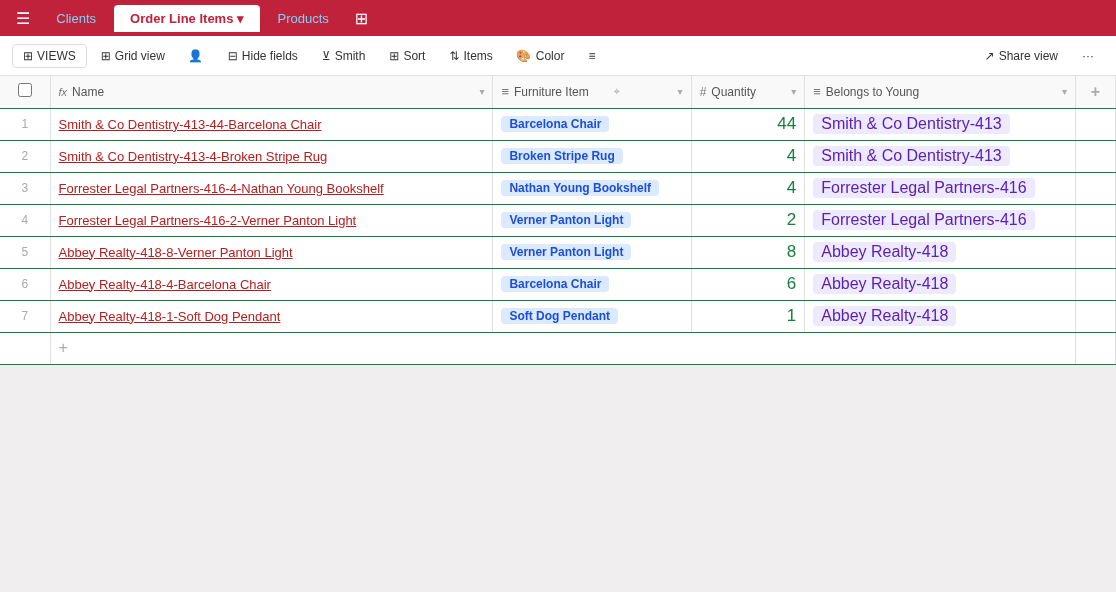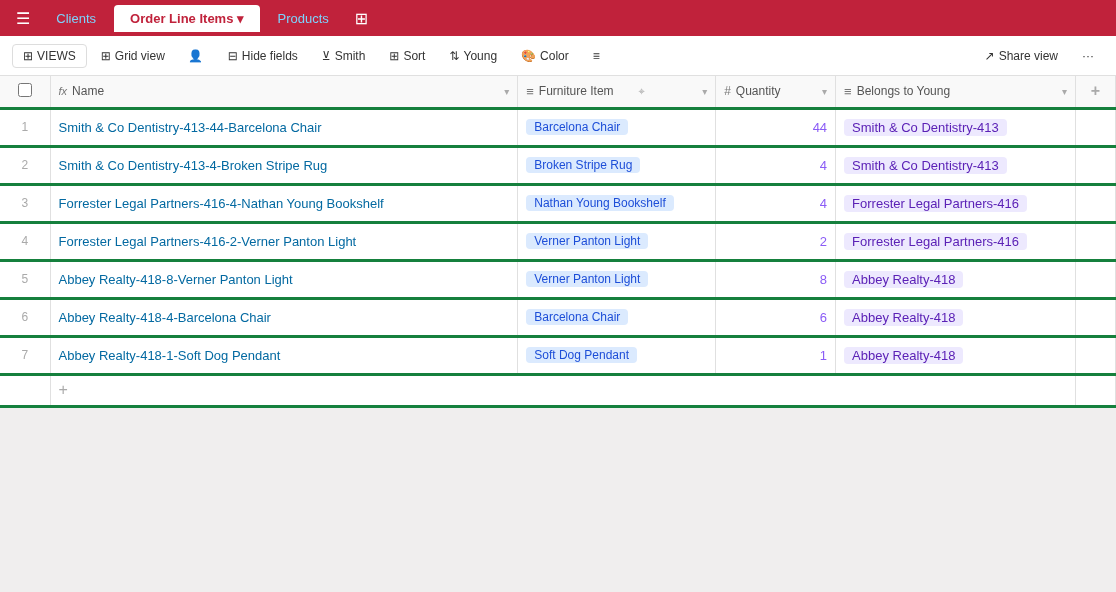--- a/index.html
+++ b/index.html
@@ -81,21 +81,21 @@
       background: white;
       overflow: auto;
     }
     .grid-table {
       border-collapse: collapse;
       width: 100%;
       min-width: 860px;
     }
     .grid-table th, .grid-table td {
       border-right: 1px solid #e0e0e0;
-      border-bottom: 3px solid #15803d;
+      border-bottom: 1px solid #15803d;
     }
     
     .grid-table thead tr {
       background: #f9f9f9;
       height: 32px;
     }
     .th-checkbox {
       width: 50px;
       min-width: 50px;
       text-align: center;
@@ -151,32 +151,34 @@
       background: white;
     }
 
     .td-row-num {
       text-align: center;
       color: #aaa;
       font-size: 12px;
       padding: 0 4px;
     }
     .td-name {
-      padding: 10px 8px;
-      color: #0369a1;
+      padding: 0 8px;
+      color: #b91c1c;
       font-size: 13px;
+      text-decoration: underline;
     }
     .td-furniture {
       padding: 0 8px;
+      font-weight: bold;
     }
     .td-quantity {
       padding: 0 8px;
       text-align: right;
-      color: #8b5cf6;
-      font-size: 13px;
+      color: #15803d;
+      font-size: 17px;
     }
     .td-belongs {
       padding: 0 8px;
     }
     .td-add {
       text-align: center;
       color: #aaa;
     }
     .tag-blue {
       display: inline-block;
@@ -185,21 +187,21 @@
       border-radius: 4px;
       padding: 1px 8px;
       font-size: 12px;
     }
     .tag-gray {
       display: inline-block;
       background: #ede9fe;
       color: #5b21b6;
       border-radius: 4px;
       padding: 1px 8px;
-      font-size: 13px;
+      font-size: 16px;
     }
 
     
     .add-row td {
       padding: 4px 8px;
       color: #aaa;
     }
 
     
     .below-grid {
@@ -244,21 +246,21 @@
   <button class="toolbar-btn">
     <span>⊻</span>
     <span>Smith</span>
   </button>
   <button class="toolbar-btn">
     <span>⊞</span>
     <span>Sort</span>
   </button>
   <button class="toolbar-btn">
     <span>⇅</span>
-    <span>Young</span>
+    <span>Items</span>
   </button>
   <button class="toolbar-btn">
     <span>🎨</span>
     <span>Color</span>
   </button>
   <button class="toolbar-btn">
     <span>≡</span>
   </button>
   <div class="toolbar-sep"></div>
   <button class="toolbar-btn">

